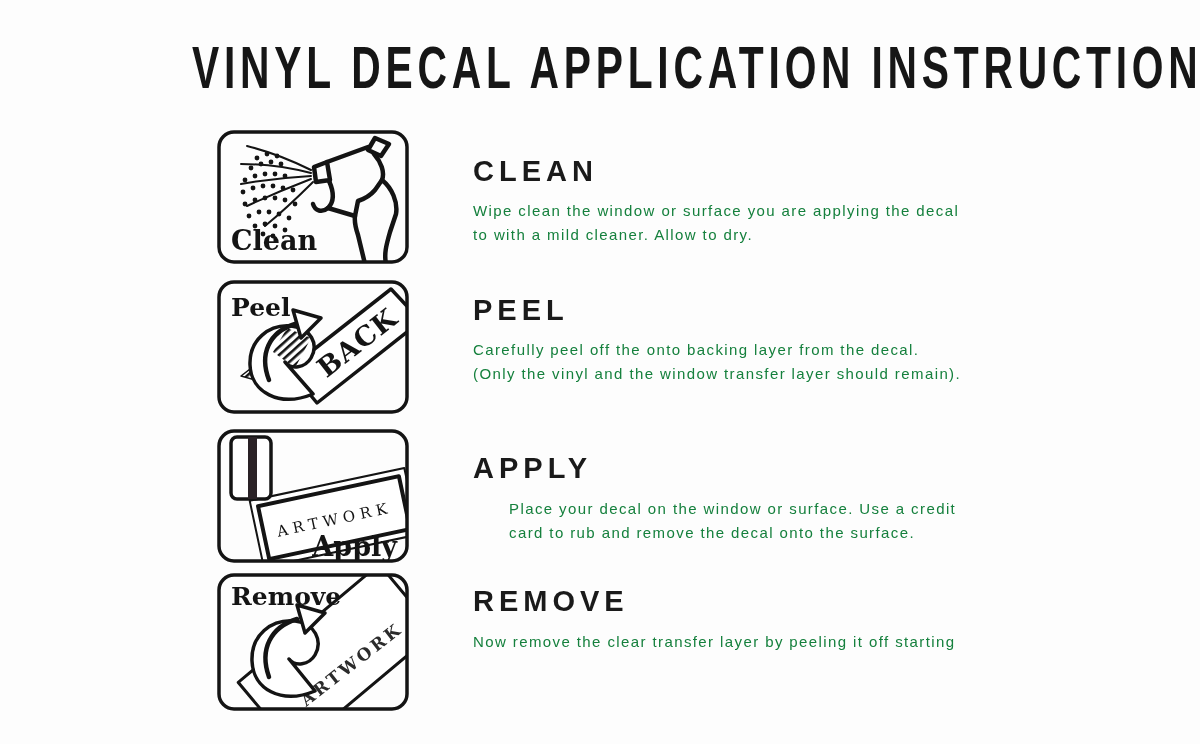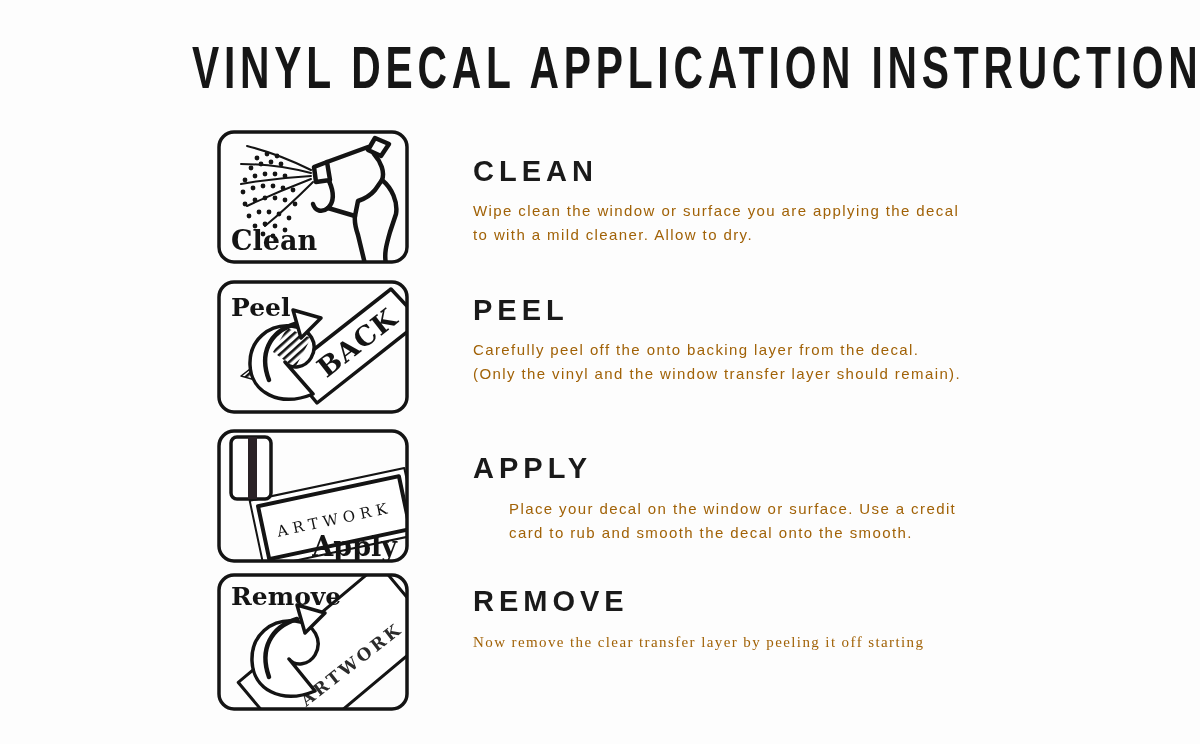--- a/index.html
+++ b/index.html
@@ -33,23 +33,23 @@
   
   .step-head{
     position:absolute;left:473px;
     font-size:29px;font-weight:700;letter-spacing:5px;
     color:#1a1a1a;white-space:nowrap;
   }
   .sh1{top:155px;} .sh2{top:294px;} .sh3{top:452px;} .sh4{top:585px;}
   .step-body{
     position:absolute;left:473px;
     font-size:15px;letter-spacing:1.4px;line-height:24px;
-    color:#a16207;white-space:nowrap;
-  }
-  .sb1{top:199px;} .sb2{top:338px;} .sb3{top:497px;margin-left:36px;} .sb4{top:630px;font-family:Liberation Serif, serif;}
+    color:#15803d;white-space:nowrap;
+  }
+  .sb1{top:199px;} .sb2{top:338px;} .sb3{top:497px;margin-left:36px;} .sb4{top:630px;}
 
   .serif-label{font-family:"DejaVu Serif","Liberation Serif",serif;font-weight:bold;}
 </style>
 </head>
 <body>
 
 <div class="page">
 
   <div class="title">VINYL DECAL APPLICATION INSTRUCTIONS</div>
 
@@ -183,21 +183,21 @@
           <rect x="31" y="8" width="9" height="62" fill="#2a2226"></rect>
         </g>
       </g>
       <rect x="2" y="2" width="188" height="130" rx="15" fill="none" stroke="#141414" stroke-width="3.5"></rect>
       <text x="180" y="127" text-anchor="end" class="serif-label" font-size="27" fill="#141414">Apply</text>
     </svg>
   </div>
   <div class="step-head sh3">APPLY</div>
   <div class="step-body sb3">
     <div>Place your decal on the window or surface. Use a credit</div>
-    <div>card to rub and smooth the decal onto the smooth.</div>
+    <div>card to rub and remove the decal onto the surface.</div>
   </div>
 
   <div class="icon-box ib4">
     <svg viewBox="0 0 192 138">
       <defs>
           <clipPath id="clipRemove">
             <rect x="2" y="2" width="188" height="134" rx="15"></rect>
           </clipPath>
         </defs>
       <g clip-path="url(#clipRemove)" stroke-linejoin="round" stroke-linecap="round">

